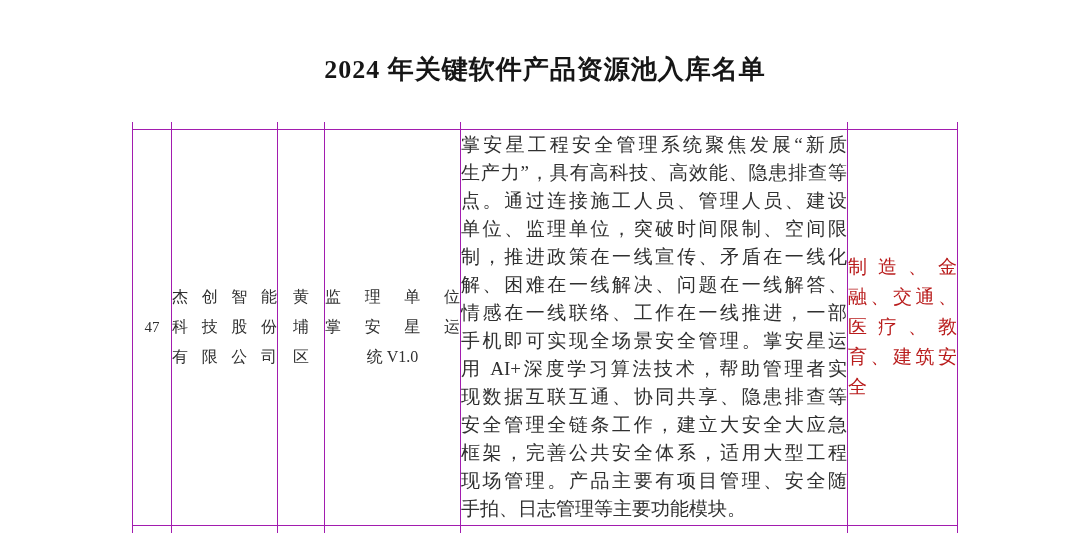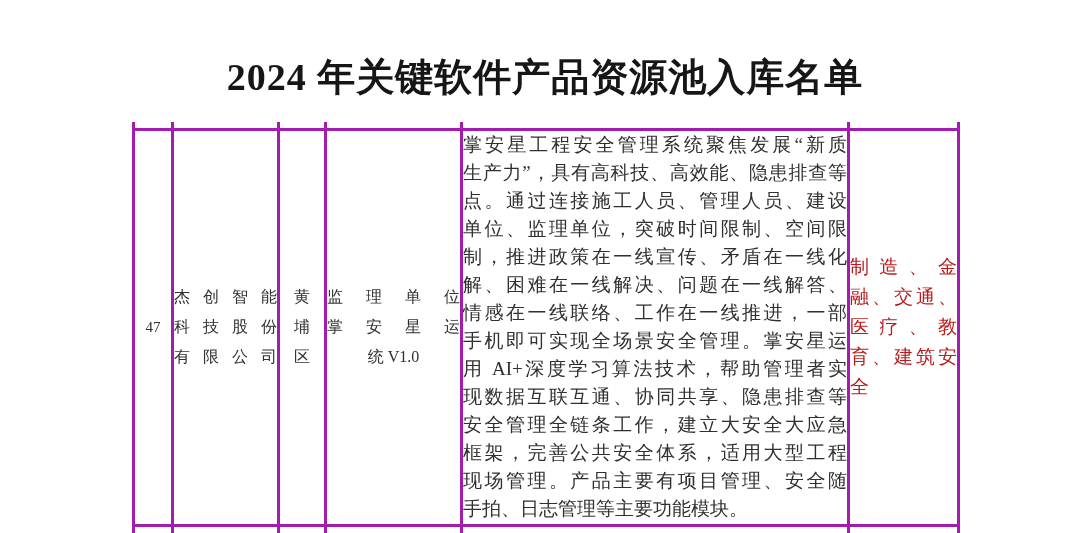--- a/index.html
+++ b/index.html
@@ -14,41 +14,41 @@
     overflow: hidden;
     font-family: "Liberation Serif", "DejaVu Serif", serif;
     color: #2e2e2e;
   }
   .doc-title {
     position: absolute;
     left: 133px;
     top: 52px;
     width: 824px;
     text-align: center;
-    font-size: 38px;
+    font-size: 26px;
     font-weight: bold;
     color: #161616;
     letter-spacing: 1px;
     white-space: nowrap;
   }
   .tbl-wrap {
     position: absolute;
     left: 132px;
     top: 122px;
     width: 828px;
     height: 411px;
     overflow: hidden;
   }
   table.tbl {
     border-collapse: collapse;
     table-layout: fixed;
     width: 825px;
   }
   table.tbl td {
-    border: 3px solid #a21caf;
+    border: 1px solid #a21caf;
     padding: 0;
     vertical-align: middle;
     overflow: hidden;
   }
   tr.sliver-top { height: 7px; }
   tr.sliver-top td { border-top: none; }
   tr.row-main { height: 396px; }
   tr.sliver-bottom { height: 40px; }
 
   td.cell-num {

